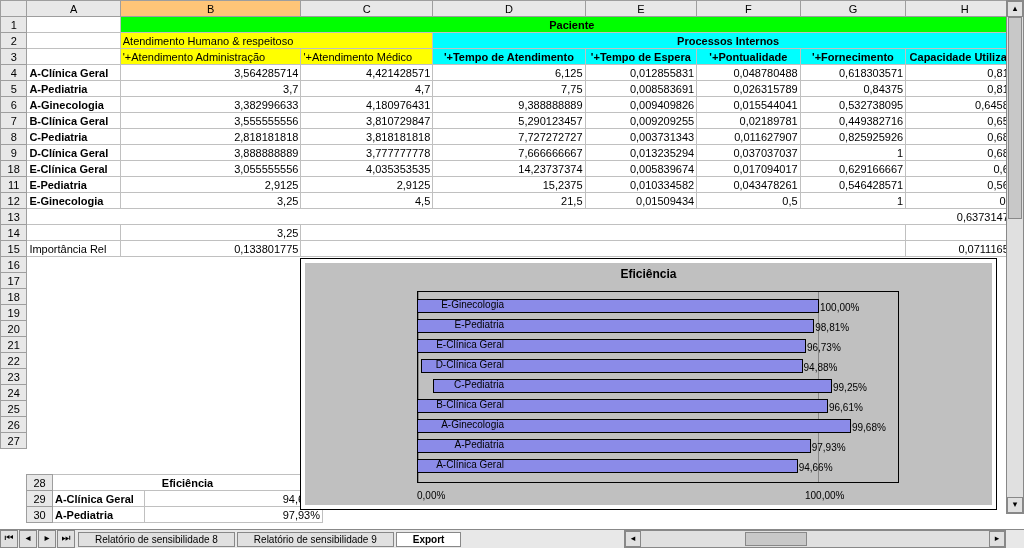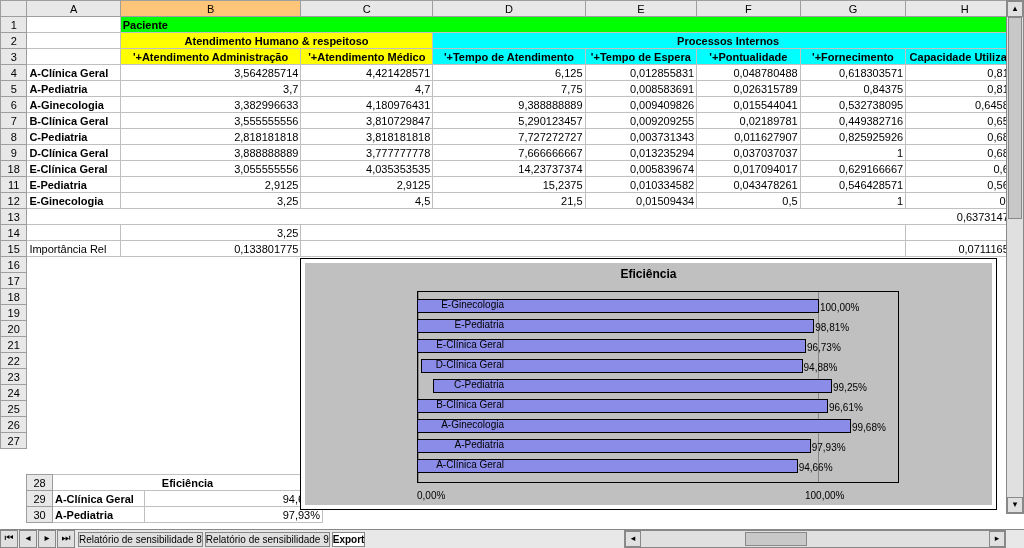--- a/index.html
+++ b/index.html
@@ -2,39 +2,39 @@
 <html><head>
 <meta charset="utf-8">
 <style>
 html,body{margin:0;padding:0;font-family:Arial,sans-serif;font-size:11px;background:#fff;color:#000;overflow:hidden}
 .sheet{width:1024px;height:548px;position:relative;overflow:hidden}
 table{border-collapse:collapse;table-layout:fixed;width:1024px}
 td,th{border:1px solid #c0c0c0;height:16px;padding:0 2px;overflow:hidden;white-space:nowrap;text-overflow:clip;font-size:11px;box-sizing:border-box}
 th{background:#e8e8e8;font-weight:normal;text-align:center;border:1px solid #9e9e9e}
 th.sel{background:#ffc578}
 .rowhdr{background:#e8e8e8;text-align:center;border:1px solid #9e9e9e;font-weight:normal}
-.green{background:#00ff00;text-align:left;font-weight:bold}
-.yellow{background:#ffff00;text-align:center;font-weight:bold}
+.green{background:#00ff00;text-align:center;font-weight:bold}
+.yellow{background:#ffff00;text-align:left;font-weight:normal}
 .cyan{background:#00ffff;text-align:center;font-weight:bold}
 .b{font-weight:bold}
 .r{text-align:right}
 .c{text-align:center}
 .chart{position:absolute;left:300px;top:258px;width:695px;height:250px;background:#fff;border:1px solid #000}
 .chart-inner{position:absolute;left:4px;top:4px;right:4px;bottom:4px;background:#c0c0c0}
 .chart-title{text-align:center;font-weight:bold;font-size:12px;padding:4px 0 8px}
 .plot{position:absolute;left:112px;top:28px;width:480px;height:190px;background:#c0c0c0;border:1px solid #000}
 .bar-row{position:absolute;left:0;height:18px;width:100%}
 .bar{position:absolute;left:0;top:2px;height:12px;background:#8b8be8;border:1px solid #000}
 .bar-lbl{position:absolute;left:100%;top:0;font-size:10px;padding-left:2px;line-height:16px;white-space:nowrap}
 .cat-lbl{position:absolute;right:488px;font-size:10px;text-align:right;width:110px;line-height:16px}
 .axis-lbl{position:absolute;bottom:4px;font-size:10px}
 .tabs{position:absolute;left:0;bottom:0;width:1024px;height:18px;background:#e8e8e8;border-top:1px solid #888;display:flex;align-items:center;font-size:10px}
 .tab-nav{display:flex}
 .tab-nav span{width:16px;height:16px;border:1px solid #888;background:#e0e0e0;text-align:center;line-height:14px;margin-right:1px;cursor:pointer}
-.tab{padding:1px 0;border:1px solid #888;background:#e0e0e0;margin-left:2px;border-top-left-radius:0;border-top-right-radius:0;cursor:pointer}
+.tab{padding:1px 16px;border:1px solid #888;background:#e0e0e0;margin-left:2px;border-top-left-radius:0;border-top-right-radius:0;cursor:pointer}
 .tab.active{background:#fff;font-weight:bold}
 .scrollh{position:absolute;right:18px;bottom:0;width:380px;height:16px;background:#e0e0e0;border:1px solid #888}
 .scrollh .thumb{position:absolute;left:120px;top:1px;width:60px;height:12px;background:#c8c8c8;border:1px solid #888}
 .scrollh .btn{position:absolute;top:0;width:14px;height:14px;background:#e0e0e0;border:1px solid #888;text-align:center;line-height:12px;font-size:9px}
 .scrollv{position:absolute;right:0;top:0;width:16px;height:512px;background:#e0e0e0;border:1px solid #888}
 .scrollv .thumb{position:absolute;top:1px;left:1px;width:12px;height:200px;background:#c8c8c8;border:1px solid #888}
 .scrollv .btn{position:absolute;left:0;width:14px;height:14px;background:#e0e0e0;border:1px solid #888;text-align:center;line-height:12px;font-size:9px}
 .eff-box{position:absolute;left:26px;top:474px;width:270px}
 .eff-box table{width:270px}
 .grid-v{position:absolute;top:0;bottom:0;width:0;border-left:1px solid #888}

